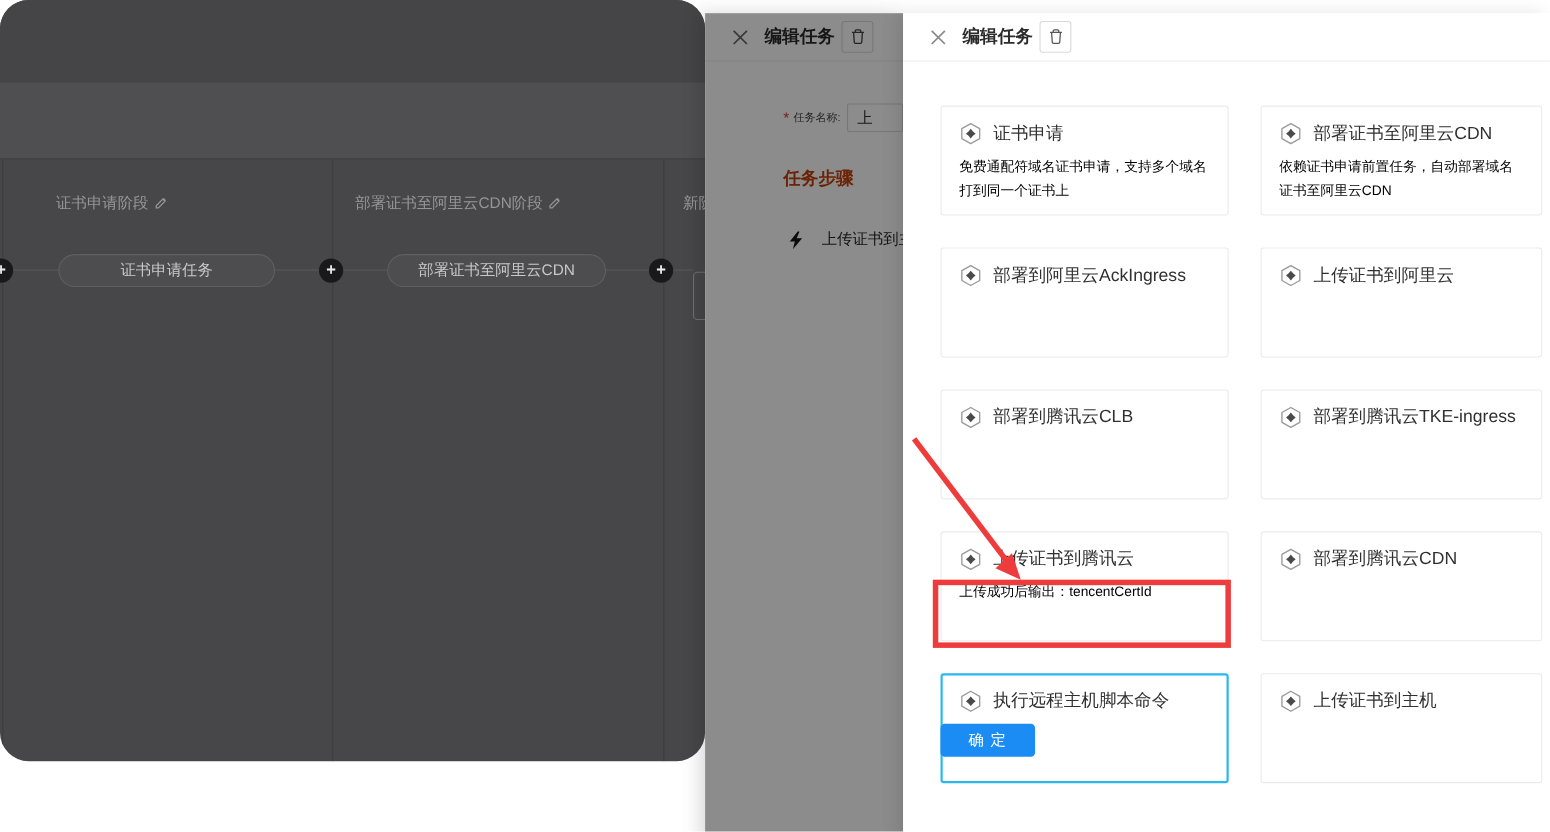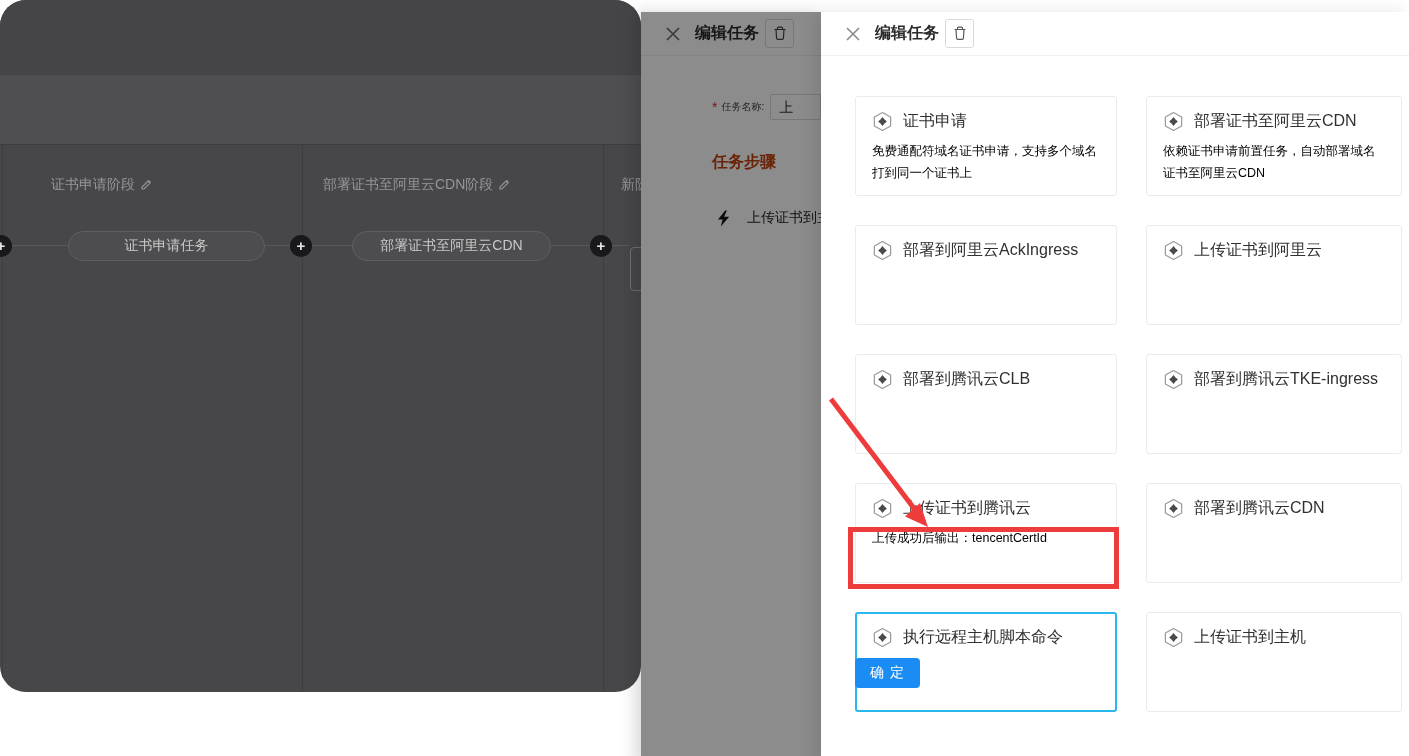--- a/index.html
+++ b/index.html
@@ -44,21 +44,21 @@
   
   .card-grid { position:absolute; left:34px; top:84px; width:540px; display:grid;
                grid-template-columns:262px 256px; column-gap:10px; row-gap:13px;gap:29px; }
   .card { height:100px; background:#fff; border:1px solid #ebebeb; border-radius:3px; padding:14px 16px; cursor:pointer; overflow:hidden; }
   .card.selected { border:2px solid var(--selected-border,#29b7f0); padding:13px 15px; }
   .card-head { display:flex; align-items:center; gap:10px; }
   .card-title { font-size:16px; color:#303030; white-space:nowrap; }
   .card-desc { margin-top:9px; font-size:12.5px; color:#000000; line-height:1.75; }
   .card-desc:empty { display:none; }
   
-  .confirm-btn { position:absolute; left:34px; top:646px; width:65px; height:30px; background:var(--accent,#1b8cf4);
+  .confirm-btn { position:absolute; left:34px; top:646px; width:86px; height:30px; background:var(--accent,#1b8cf4);
                  color:#fff; font-size:14px; border:none; border-radius:4px; cursor:pointer; letter-spacing:1px; }
   
   .anno-rect { position:absolute; left:848px; top:527px; width:271px; height:62px; border:5px solid var(--anno,#ee3b3b);
                z-index:10; pointer-events:none; }
   .anno-svg { position:absolute; left:0; top:0; z-index:11; pointer-events:none; }
   svg { display:block; }
 </style>
 </head>
 <body style="--accent: #1b8cf4; --selected-border: #29b7f0; --anno: #ee3b3b;">
 
@@ -81,21 +81,21 @@
   <div class="stage-title" style="left:323px">
     <span>部署证书至阿里云CDN阶段</span>
     <svg width="12" height="12" viewBox="0 0 12 12">
       <path d="M2 10 L2 8 L8 2 L10 4 L4 10 Z M8.5 1.5 L10.5 3.5" fill="none" stroke="#96969a" stroke-width="1.1"></path>
     </svg>
   </div>
   <div class="stage-title" style="left:621px">
     <span>新阶</span>
   </div>
 
-  <div class="pill" style="left:68px;width:197px">证书申请任务</div>
+  <div class="pill" style="left:53px;width:197px">证书申请任务</div>
   <div class="pill" style="left:352px;width:199px">部署证书至阿里云CDN</div>
 
   <div class="plus-btn" style="left:-10px">+</div>
   <div class="plus-btn" style="left:290px">+</div>
   <div class="plus-btn" style="left:590px">+</div>
 
   <div class="partial-box"></div>
 </div>
 
 <div class="drawer mid-drawer">

